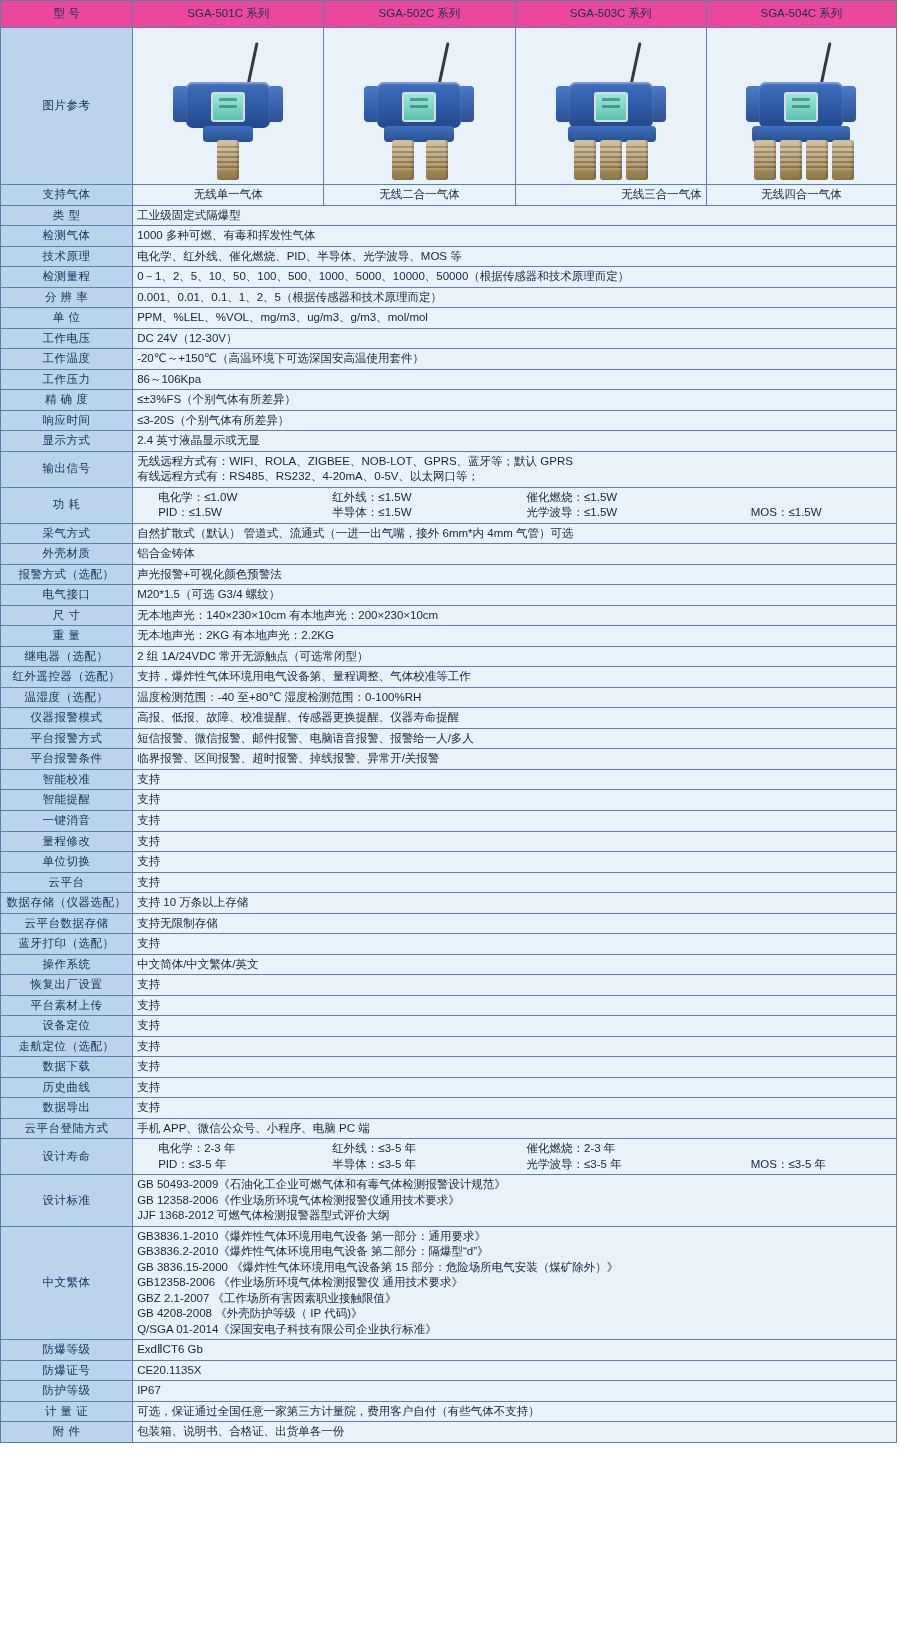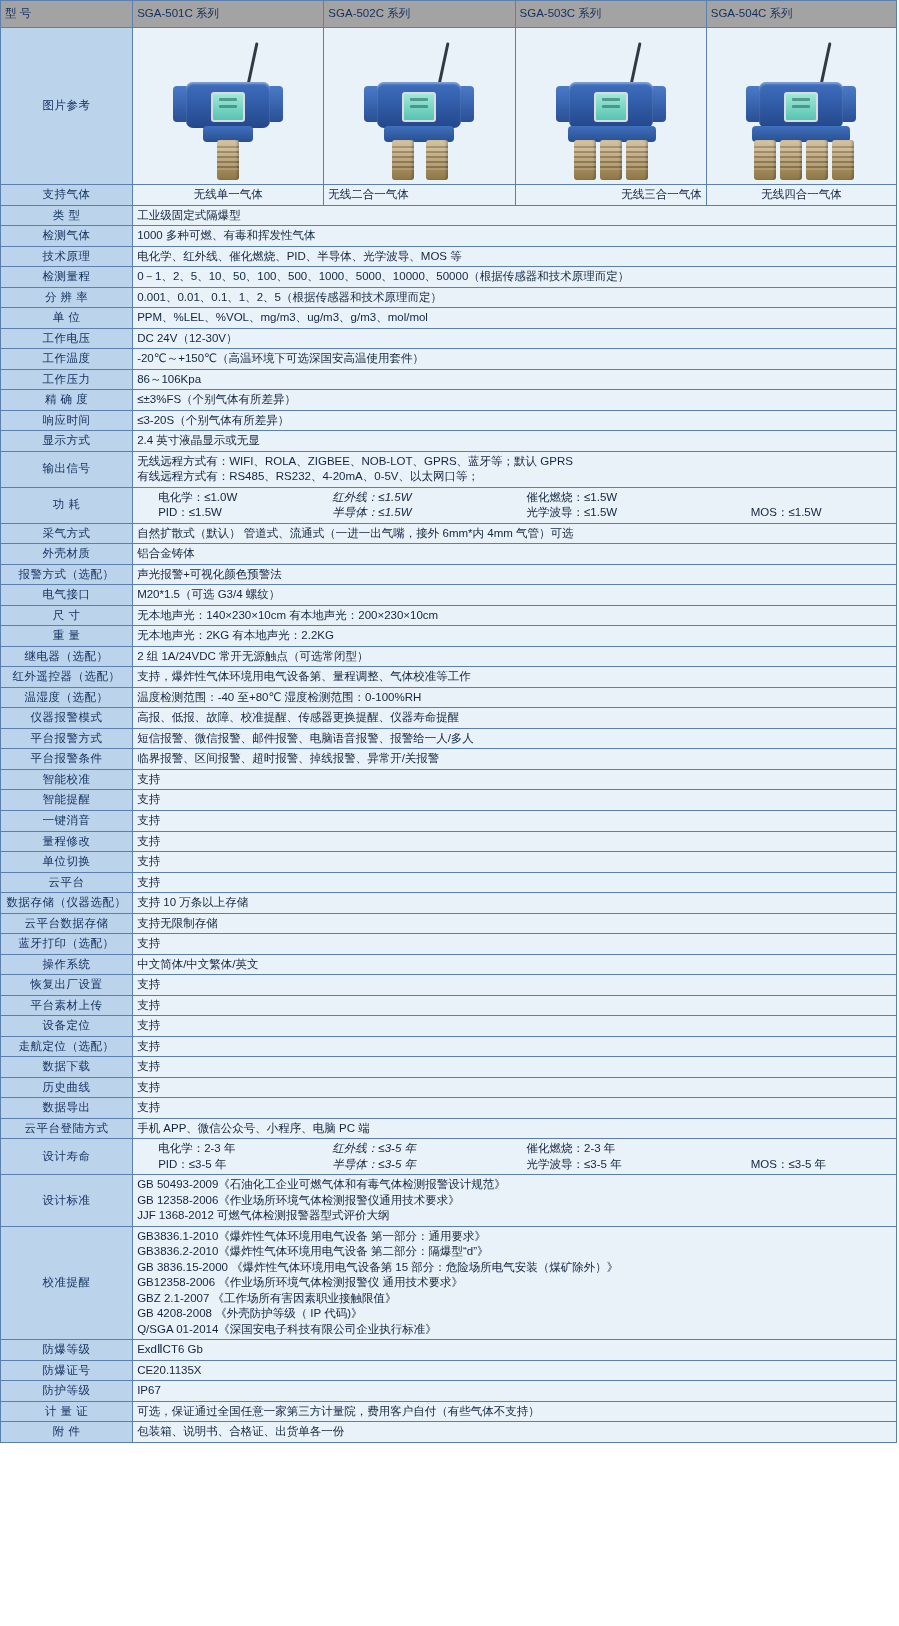--- a/index.html
+++ b/index.html
@@ -39,22 +39,22 @@
     letter-spacing: 0.5px;
     font-size: 11.5px;
   }
   td.val {
     background: #e9f1f9;
     color: #12263f;
     padding-left: 7px;
     font-size: 11.5px;
   }
   td.head {
-    background: #a3a3a3;
-    text-align: left;
+    background: #ec4899;
+    text-align: center;
     font-weight: bold;
     color: #11305e;
     font-size: 12px;
     height: 22px;
   }
   td.imgcell {
     background: #e9f1f9;
     text-align: center;
     padding: 4px 0 2px 0;
   }
@@ -131,21 +131,21 @@
     position: absolute;
     left: 28px;
     top: 96px;
     width: 94px;
     height: 16px;
     background: linear-gradient(180deg,#3f6fbe,#27508f);
     border-radius: 4px;
   }
   .kv { display:inline-block;margin-left:21px; }
   .w150 { width: 150px; }
-  .w170 { width: 170px; font-style: italic; }
+  .w170 { width: 170px; }
   .w200 { width: 200px; }
   .list-line { display: block; }
 </style>
 </head>
 <body>
 
 <div id="sheet">
   <table class="spec">
     <colgroup>
       <col style="width:132px">
@@ -226,21 +226,21 @@
             <div class="cap" style="left:54px;"></div>
             <div class="cap" style="left:80px;"></div>
             <div class="cap" style="left:106px;"></div>
           </div>
         </td>
       </tr>
 
       <tr>
         <td class="label">支持气体</td>
         <td class="val" style="text-align:center">无线单一气体</td>
-        <td class="val" style="text-align:left">无线二合一气体</td>
+        <td class="val" style="text-align:center">无线二合一气体</td>
         <td class="val" style="text-align:right">无线三合一气体</td>
         <td class="val" style="text-align:center">无线四合一气体</td>
       </tr>
 
       <tr>
           <td class="label">类    型</td>
           <td class="val" colspan="4">工业级固定式隔爆型</td>
         </tr>
       <tr>
           <td class="label">检测气体</td>
@@ -453,21 +453,21 @@
       <tr>
         <td class="label">设计标准</td>
         <td class="val" colspan="4">
           <span class="list-line">GB 50493-2009《石油化工企业可燃气体和有毒气体检测报警设计规范》</span>
           <span class="list-line">GB 12358-2006《作业场所环境气体检测报警仪通用技术要求》</span>
           <span class="list-line">JJF 1368-2012 可燃气体检测报警器型式评价大纲</span>
         </td>
       </tr>
 
       <tr>
-        <td class="label">校准提醒</td>
+        <td class="label">中文繁体</td>
         <td class="val" colspan="4">
           <span class="list-line">GB3836.1-2010《爆炸性气体环境用电气设备 第一部分：通用要求》</span>
           <span class="list-line">GB3836.2-2010《爆炸性气体环境用电气设备 第二部分：隔爆型“d”》</span>
           <span class="list-line">GB 3836.15-2000 《爆炸性气体环境用电气设备第 15 部分：危险场所电气安装（煤矿除外）》</span>
           <span class="list-line">GB12358-2006 《作业场所环境气体检测报警仪 通用技术要求》</span>
           <span class="list-line">GBZ 2.1-2007 《工作场所有害因素职业接触限值》</span>
           <span class="list-line">GB 4208-2008 《外壳防护等级（ IP 代码)》</span>
           <span class="list-line">Q/SGA 01-2014《深国安电子科技有限公司企业执行标准》</span>
         </td>
       </tr>

